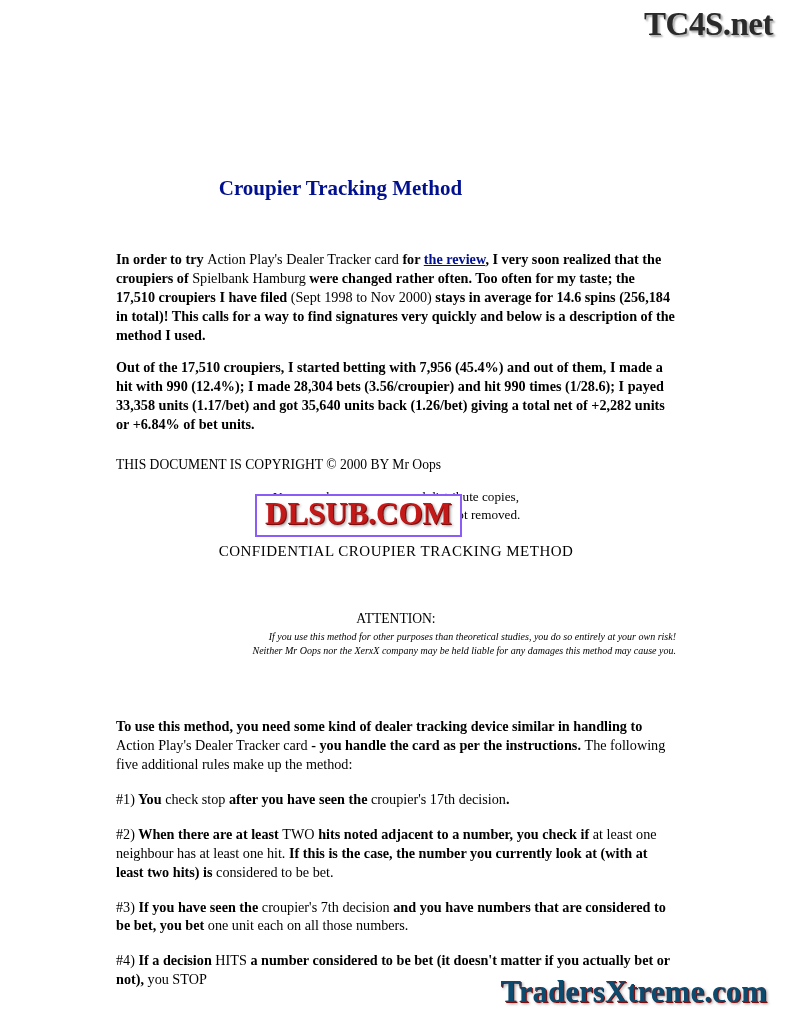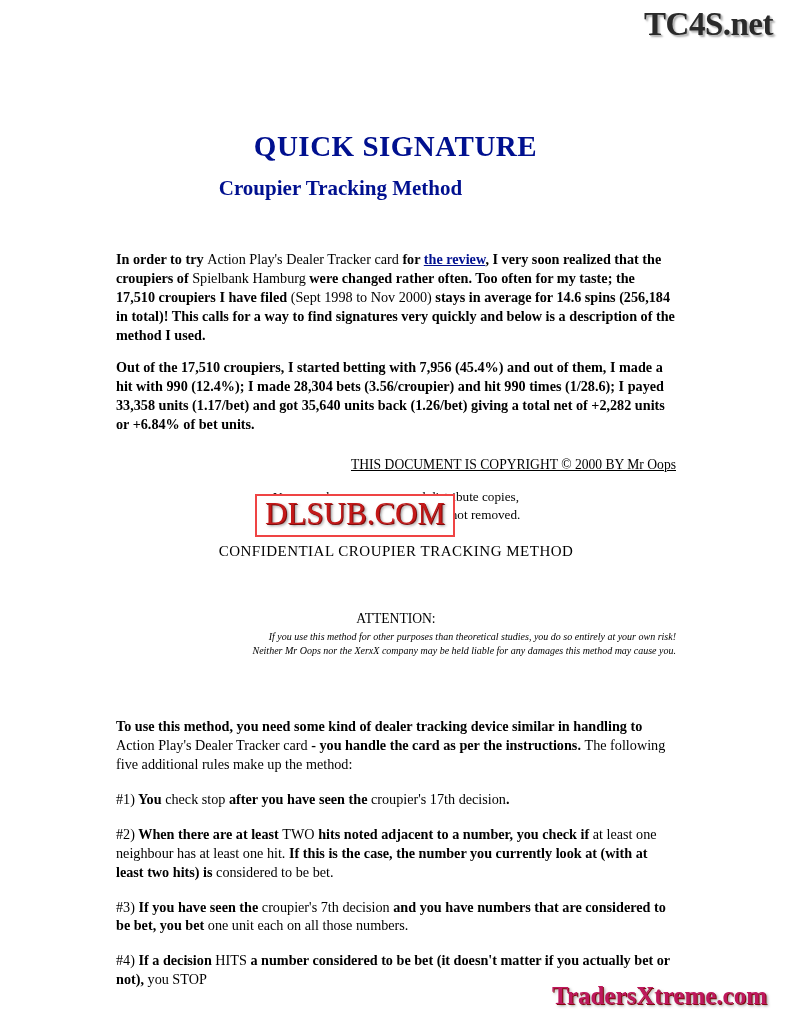--- a/index.html
+++ b/index.html
@@ -27,33 +27,33 @@
     color: #2a2a2a;
     letter-spacing: -0.5px;
     text-shadow: 1px 1px 0 #bdbdbd, 2px 2px 2px rgba(0,0,0,0.35);
   }
   .wm-bottom {
     position: absolute;
     bottom: 14px;
     right: 24px;
     font-family: "Liberation Serif", serif;
     font-weight: bold;
-    font-size: 25px;
-    color: #be185d;
+    font-size: 31px;
+    color: #0c4a6e;
     text-shadow: 1px 1px 0 #7d0d0d, 2px 2px 3px rgba(0,0,0,0.4);
   }
   .wm-center {
     position: absolute;
     left: 255px;
     top: 494px;
     padding: 2px 8px 4px 8px;
     background: #ffffff;
-    border: 2px solid #ef4444;
+    border: 2px solid #8b5cf6;
     font-family: "Liberation Serif", serif;
-    font-weight: normal;
+    font-weight: bold;
     font-size: 31px;
     color: #c41919;
     letter-spacing: 0px;
     text-shadow: 1px 1px 0 #7d0d0d, 2px 2px 3px rgba(0,0,0,0.45);
     line-height: 1.05;
   }
 
   
   .page {
     position: absolute;
@@ -102,23 +102,22 @@
   }
   .b { font-weight: bold; }
   .link {
     font-weight: bold;
     color: #00108f;
     text-decoration: underline;
     text-align: center;
   }
   .copyright-line {
     margin: 22px 0 0 0;
-    text-align: right;
+    text-align: left;
     font-size: 13.6px;
-    text-decoration: underline;
   }
   .permission {
     margin: 14px 0 0 0;
     text-align: center;
     font-size: 13.2px;
     line-height: 1.38;
   }
   .confidential {
     margin: 18px 0 0 0;
     text-align: center;
@@ -141,21 +140,20 @@
   .rules {
     margin-top: 60px;
   }
   .rules .para { margin-bottom: 16px; }
 </style>
 </head>
 <body>
 
 <div class="page">
 
-  <div class="title">QUICK SIGNATURE</div>
   <div class="subtitle">Croupier Tracking Method</div>
 
   <div class="content">
 
     <p class="para">
       <span class="b">In order to try </span><span>Action Play's Dealer Tracker card </span><span class="b">for </span><a class="link" href="#">the review</a><span class="b">, I very soon realized that the croupiers of </span><span>Spielbank Hamburg </span><span class="b">were changed rather often. Too often for my taste; the 17,510 croupiers I have filed </span><span>(Sept 1998 to Nov 2000) </span><span class="b">stays in average for 14.6 spins (256,184 in total)! This calls for a way to find signatures very quickly and below is a description of the method I used.</span>
     </p>
 
     <p class="para b">Out of the 17,510 croupiers, I started betting with 7,956 (45.4%) and out of them, I made a hit with 990 (12.4%); I made 28,304 bets (3.56/croupier) and hit 990 times (1/28.6); I payed 33,358 units (1.17/bet) and got 35,640 units back (1.26/bet) giving a total net of +2,282 units or +6.84% of bet units.</p>
 

